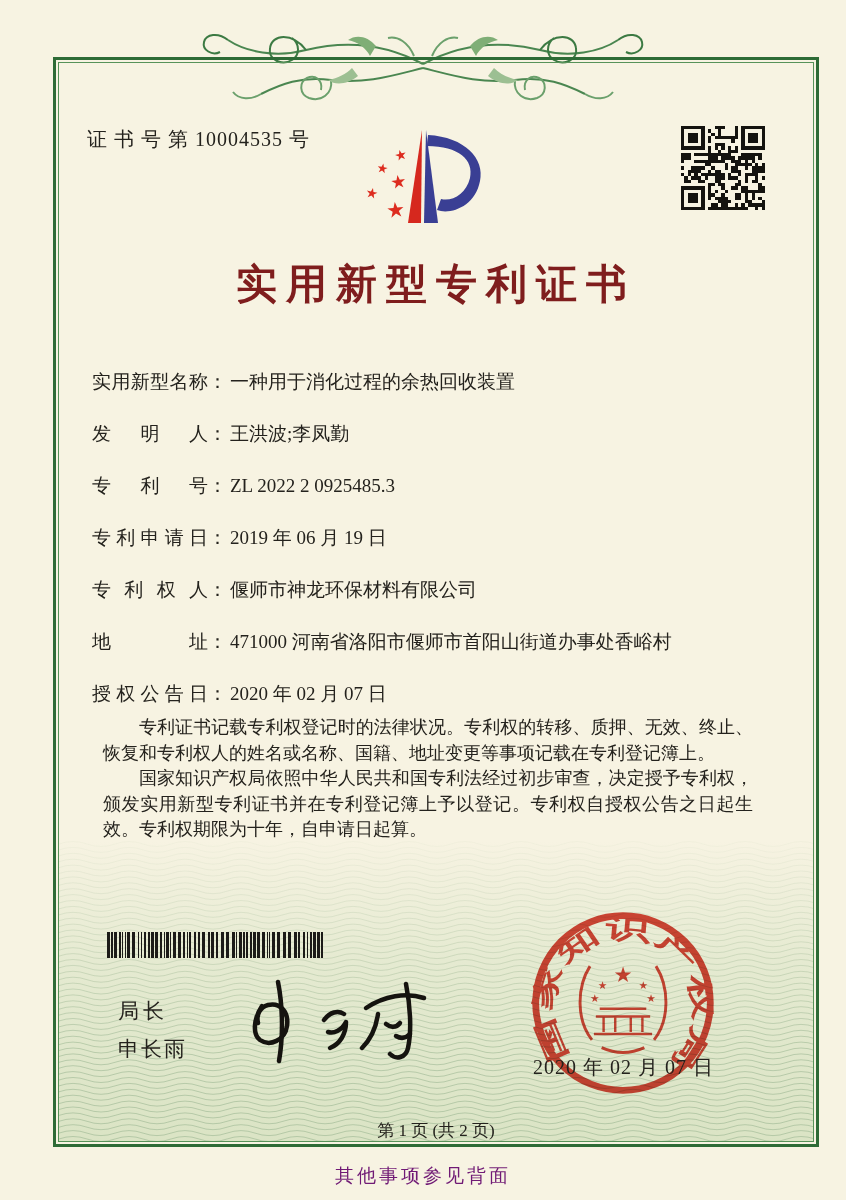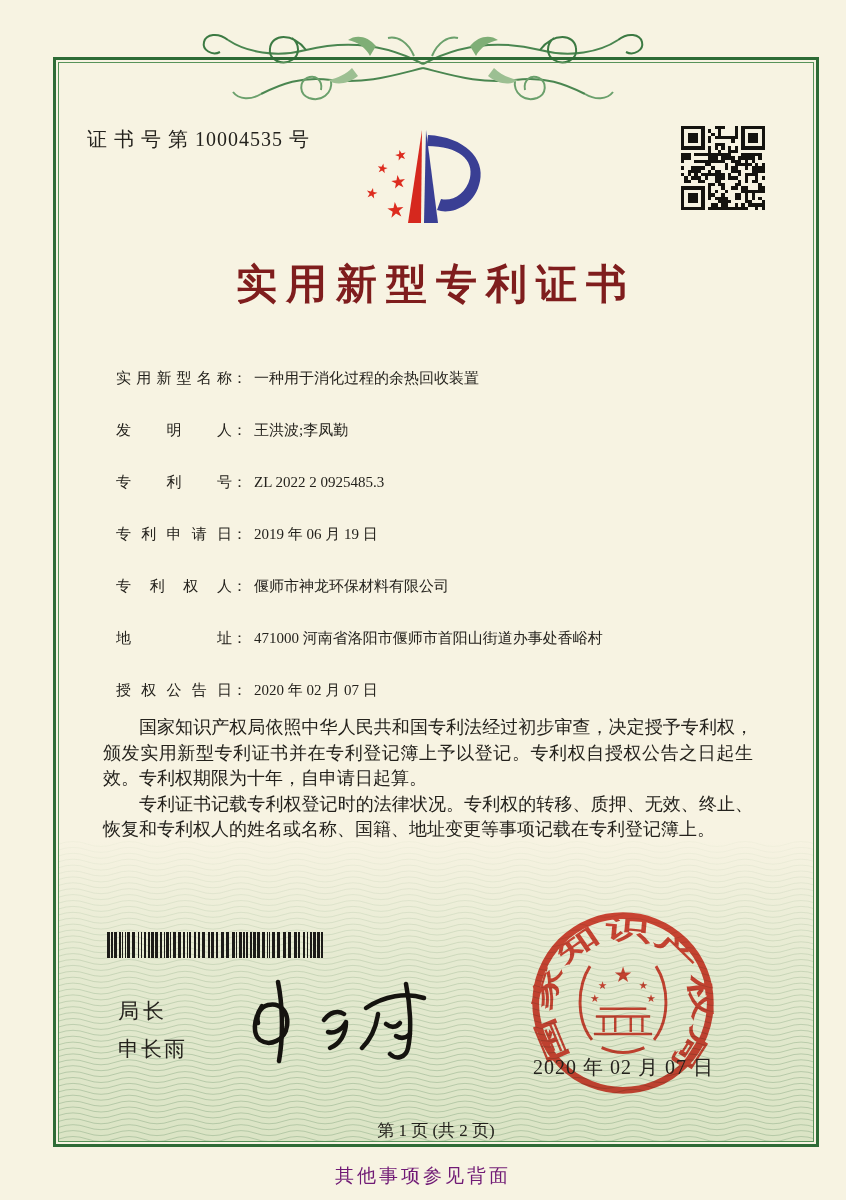--- a/index.html
+++ b/index.html
@@ -22,21 +22,21 @@
     background:linear-gradient(180deg, rgba(228,235,211,0) 0%, rgba(223,231,203,0.75) 40%, rgba(217,227,195,0.95) 100%);
   }
   .waves-area svg{position:absolute;left:0;top:0;}
   .cert-no{position:absolute;left:31px;top:66px;font-size:20px;letter-spacing:1px;}
   .logo{position:absolute;left:297px;top:55px;width:165px;height:120px;}
   .qr{position:absolute;left:625px;top:66px;width:84px;height:84px;}
   .title{
     position:absolute;left:0;top:197px;width:100%;margin:0;text-align:center;
     font-size:41px;font-weight:bold;letter-spacing:9px;color:#7f1d1d;
   }
-  .fields{position:absolute;left:60px;top:309px;width:648px;font-size:15px;}
+  .fields{position:absolute;left:36px;top:309px;width:648px;font-size:19px;}
   .frow{position:relative;height:52px;white-space:nowrap;}
   .flabel{
     display:inline-block;width:116px;vertical-align:top;
     text-align:justify;text-align-last:justify;text-justify:inter-character;
   }
   .fcolon{display:inline-block;width:22px;}
   .fvalue{display:inline-block;}
   .fright{position:absolute;left:328px;top:0;}
   .fright .flabel2{display:inline-block;}
   .paras{
@@ -420,22 +420,22 @@
       </div>
       <div class="frow">
         <span class="flabel">地址</span><span class="fcolon">：</span><span class="fvalue">471000 河南省洛阳市偃师市首阳山街道办事处香峪村</span>
       </div>
       <div class="frow">
         <span class="flabel">授权公告日</span><span class="fcolon">：</span><span class="fvalue">2020 年 02 月 07 日</span>
       </div>
     </div>
 
     <div class="paras">
+      <p>专利证书记载专利权登记时的法律状况。专利权的转移、质押、无效、终止、恢复和专利权人的姓名或名称、国籍、地址变更等事项记载在专利登记簿上。</p>
       <p>国家知识产权局依照中华人民共和国专利法经过初步审查，决定授予专利权，颁发实用新型专利证书并在专利登记簿上予以登记。专利权自授权公告之日起生效。专利权期限为十年，自申请日起算。</p>
-      <p>专利证书记载专利权登记时的法律状况。专利权的转移、质押、无效、终止、恢复和专利权人的姓名或名称、国籍、地址变更等事项记载在专利登记簿上。</p>
     </div>
 
     <svg id="barcode" class="barcode" viewBox="0 0 222 26" preserveAspectRatio="none">
         <rect x="1" y="0" width="3" height="26" fill="#1c1b18"></rect>
         <rect x="5" y="0" width="2" height="26" fill="#1c1b18"></rect>
         <rect x="8" y="0" width="3" height="26" fill="#1c1b18"></rect>
         <rect x="13" y="0" width="2" height="26" fill="#1c1b18"></rect>
         <rect x="16" y="0" width="1" height="26" fill="#1c1b18"></rect>
         <rect x="19" y="0" width="1" height="26" fill="#1c1b18"></rect>
         <rect x="21" y="0" width="3" height="26" fill="#1c1b18"></rect>

